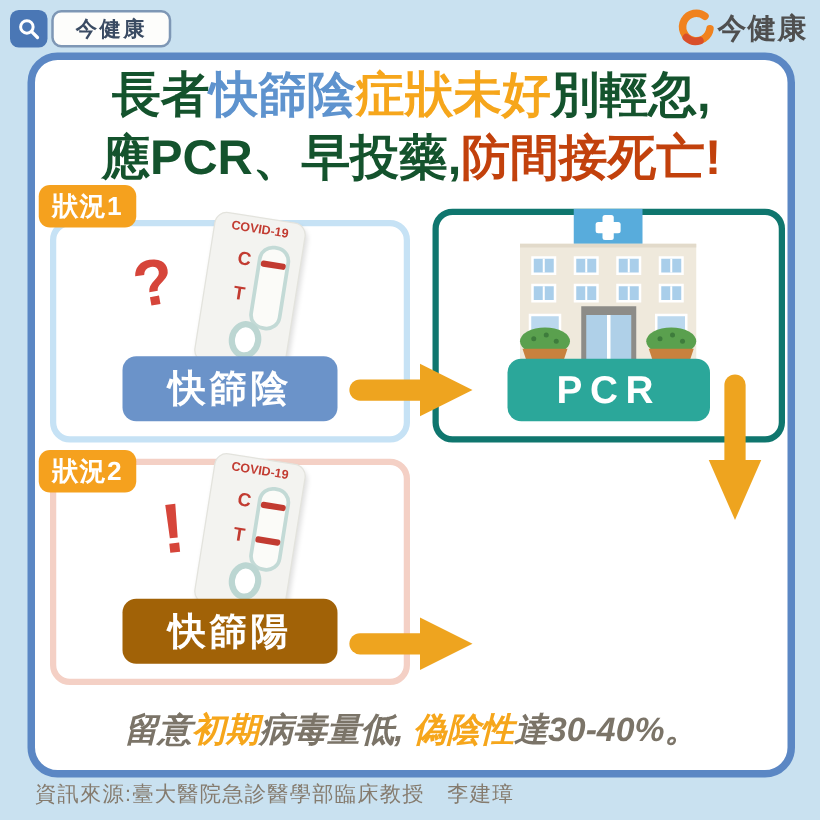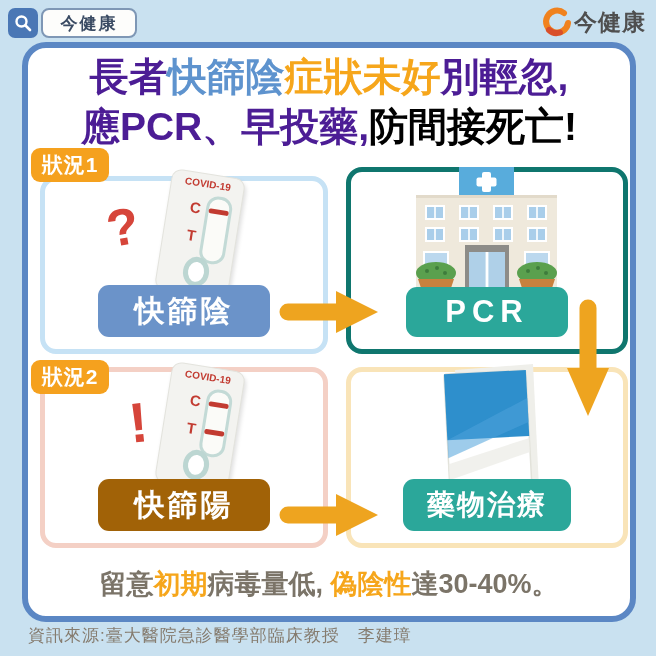--- a/index.html
+++ b/index.html
@@ -10,21 +10,21 @@
   .search-wrap{position:absolute;left:8px;top:8px;display:flex;align-items:center;}
   .search-iconbox{width:30px;height:30px;background:#4A77B5;border-radius:7px;display:flex;align-items:center;justify-content:center;}
   .search-field{margin-left:3px;width:92px;height:26px;background:#FDFDFB;border:2px solid #7E97B5;border-radius:8px;display:flex;align-items:center;justify-content:center;font-size:17px;font-weight:700;color:#3A4B63;letter-spacing:2px;}
   .brand{position:absolute;right:10px;top:6px;display:flex;align-items:center;gap:2px;}
   .brand-label{font-size:23px;font-weight:700;color:#4F4F4F;letter-spacing:1px;}
 
   
   .card{position:absolute;left:22px;top:42px;width:602px;height:568px;background:#FFFFFF;border:6px solid #5B87C4;border-radius:24px;}
 
   .title{position:absolute;left:0;top:4px;width:100%;text-align:center;font-weight:800;font-size:39px;line-height:1.27;letter-spacing:0px;}
-  .t-gray{color:#4c1d95;} .t-blue{color:#5E93CE;} .t-orange{color:#F6A61B;} .t-teal{color:#000000;}
+  .t-gray{color:#14532d;} .t-blue{color:#5E93CE;} .t-orange{color:#F6A61B;} .t-teal{color:#c2410c;}
 
   
   .panel{position:absolute;background:#FFFFFF;border-radius:16px;}
   .panel-tl{left:12px;top:128px;width:278px;height:168px;border:5px solid #C6E2F5;}
   .panel-tr{left:318px;top:119px;width:272px;height:177px;border:5px solid #0f766e;}
   .panel-bl{left:12px;top:319px;width:278px;height:171px;border:5px solid #F4D0C5;}
   .panel-br{left:318px;top:319px;width:272px;height:171px;border:5px solid #F9E4B8;}
 
   .badge{position:absolute;width:78px;height:34px;background:#F5A11E;border-radius:9px;color:#fff;font-size:21px;font-weight:800;display:flex;align-items:center;justify-content:center;z-index:5;letter-spacing:1px;}
   .badge1{left:3px;top:100px;} .badge2{left:3px;top:312px;}
@@ -48,21 +48,21 @@
   .mark-q{left:62px;top:16px;font-size:52px;transform:rotate(-10deg);}
   .mark-e{left:84px;top:18px;font-size:56px;transform:rotate(-6deg);}
 
   
   .arrow{position:absolute;z-index:6;}
   .arrow-r1{left:250px;top:240px;}
   .arrow-r2{left:250px;top:443px;}
   .arrow-d{left:536px;top:250px;}
 
   
-  .note{position:absolute;left:0;top:518px;width:100%;text-align:center;font-size:27px;font-weight:800;color:#7B7468;}
+  .note{position:absolute;left:0;top:518px;width:100%;text-align:center;font-size:27px;font-weight:800;color:#7B7468;font-style:italic;}
   .note .hl{color:#F6A61B;}
   .source{position:absolute;left:28px;top:624px;font-size:17px;font-weight:400;color:#857B6E;letter-spacing:1px;}
 
   .illus{position:absolute;z-index:2;}
 </style>
 </head>
 <body>
 
 <div class="canvas">
 
@@ -178,33 +178,20 @@
         <div class="cas-t">T</div>
         <div class="cas-window">
           <div class="cas-stripe" style="top:10px;"></div>
           <div class="cas-stripe" style="top:38px;"></div>
         </div>
         <div class="cas-well"></div>
       </div>
       <div class="pill pill-salmon">快篩陽</div>
     </div>
 
-    <div class="panel panel-br">
-      <svg class="illus" style="left:80px;top:-10px;" width="116" height="142" viewBox="0 0 116 142">
-        <polygon points="24,8 102,2 108,126 36,138" fill="#EFEFEA"></polygon>
-        <g transform="rotate(-3 58 70)">
-          <rect x="16" y="10" width="82" height="122" rx="3" fill="#FFFFFF" stroke="#E2E2DA" stroke-width="1.5"></rect>
-          <rect x="16" y="10" width="82" height="66" fill="#2E8FCC"></rect>
-          <polygon points="16,76 98,38 98,62 16,94" fill="#4FA3DA" opacity="0.55"></polygon>
-          <polygon points="16,100 98,78 98,92 16,116" fill="#EDEDE8" opacity="0.8"></polygon>
-          <rect x="16" y="120" width="82" height="12" fill="#2E78B8"></rect>
-        </g>
-      </svg>
-      <div class="pill pill-teal2">藥物治療</div>
-    </div>
 
     <svg class="arrow arrow-r1" width="104" height="48" viewBox="0 0 104 48">
       <path d="M10 24 H62" stroke="#EEA41F" stroke-width="17" stroke-linecap="round"></path>
       <polygon points="58,3 100,24 58,45" fill="#EEA41F"></polygon>
     </svg>
     <svg class="arrow arrow-r2" width="104" height="48" viewBox="0 0 104 48">
       <path d="M10 24 H62" stroke="#EEA41F" stroke-width="17" stroke-linecap="round"></path>
       <polygon points="58,3 100,24 58,45" fill="#EEA41F"></polygon>
     </svg>
     <svg class="arrow arrow-d" width="48" height="122" viewBox="0 0 48 122">

